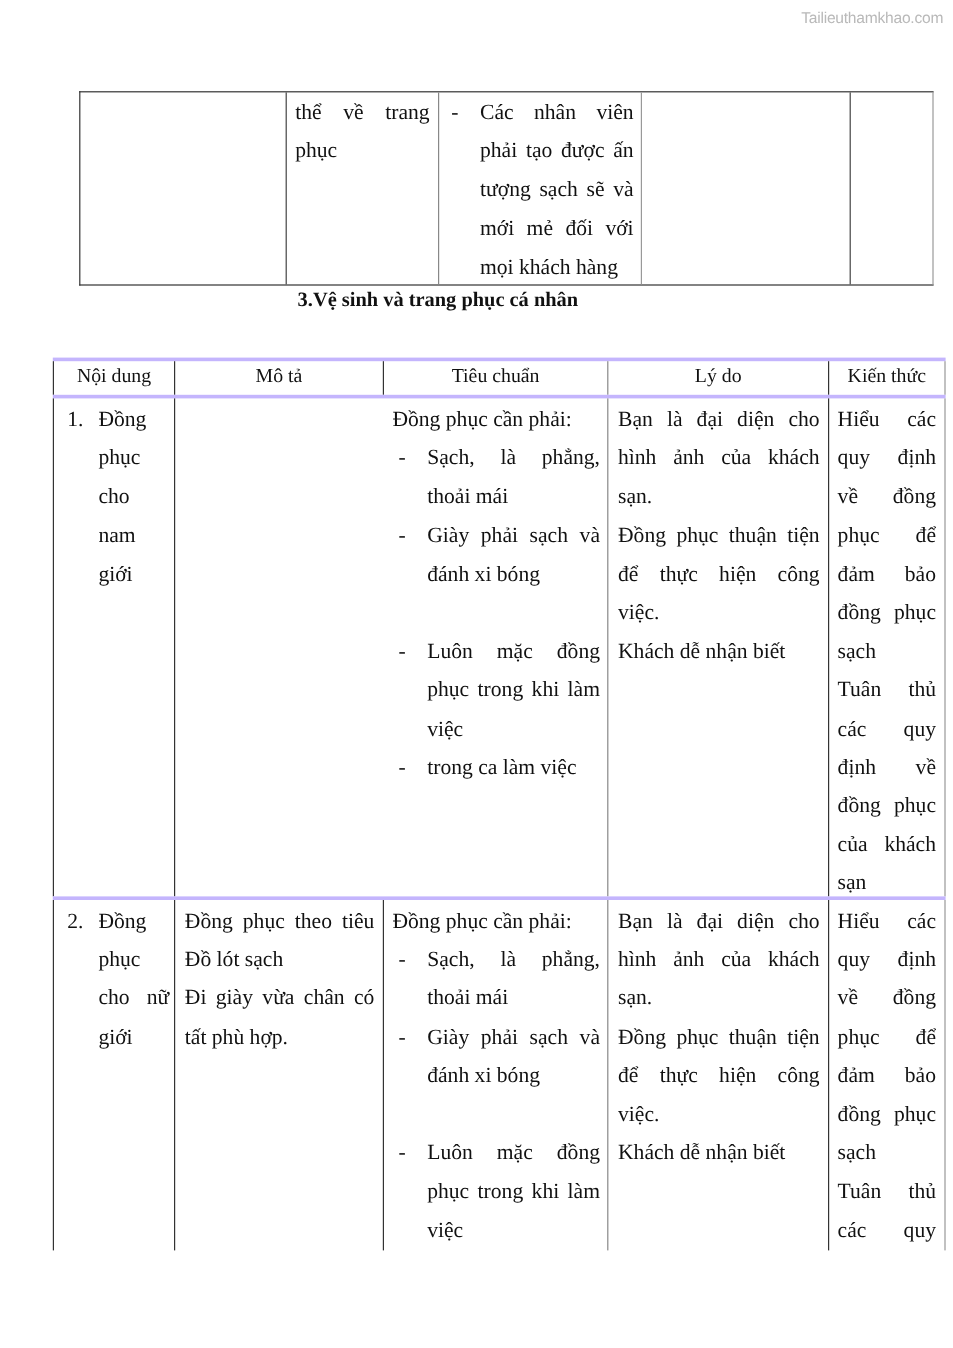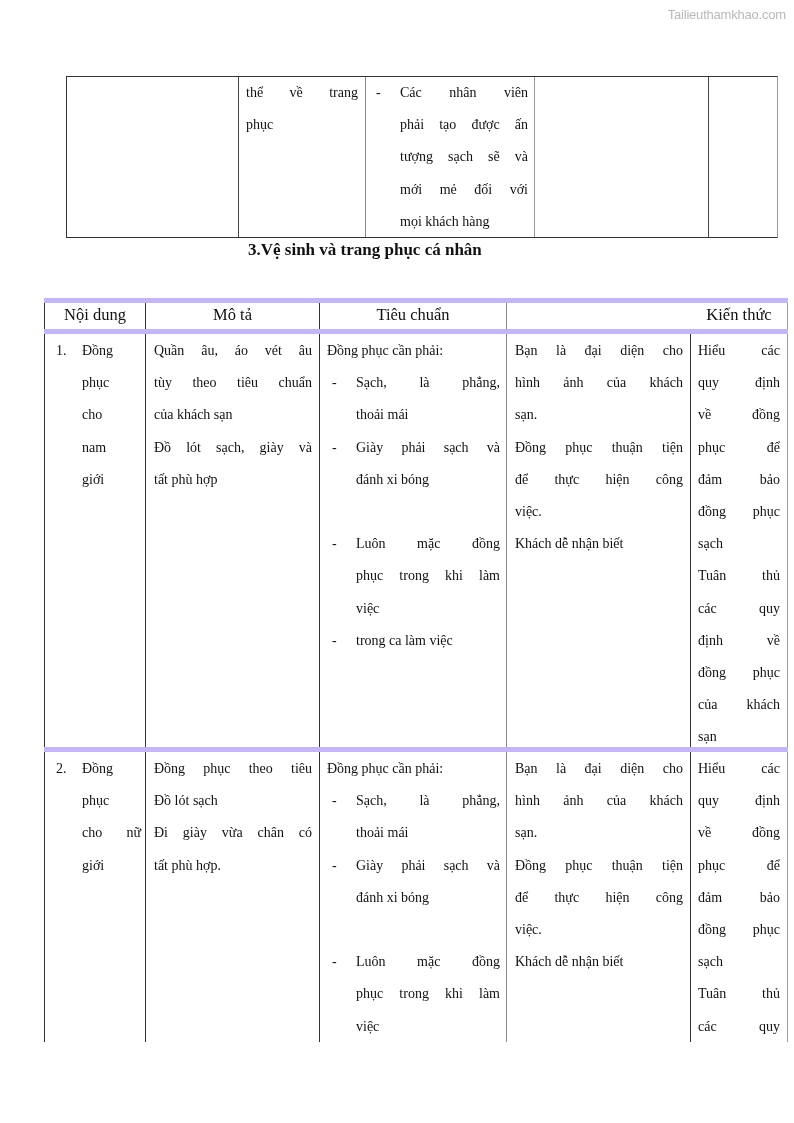--- a/index.html
+++ b/index.html
@@ -4,21 +4,21 @@
   <style>
     html, body { margin: 0; padding: 0; }
     body {
       width: 794px; height: 1123px; background: #ffffff; position: relative; overflow: hidden;
       font-family: "Liberation Serif", "DejaVu Serif", serif; color: #111;
     }
     .watermark {
       position: absolute; top: 7px; right: 8px; font-family: "Liberation Sans", sans-serif;
       font-size: 13px; color: #b9b9b9; letter-spacing: -0.2px;
     }
-    .cell-text { font-size: 14px; line-height: 32.2px; }
+    .cell-text { font-size: 18px; line-height: 32.2px; }
     .justify { text-align: justify; text-align-last: justify; }
 
     
     .top-table {
       position: absolute; left: 66px; top: 76px; width: 712px; height: 162px;
       border: 1px solid #333; border-right-color: #999; box-sizing: border-box;
     }
     .top-table .col { position: absolute; top: 0; bottom: 0; box-sizing: border-box; }
     .top-table .c1 { left: 0; width: 172px; border-right: 1px solid #444; }
     .top-table .c2 { left: 172px; width: 127px; border-right: 1px solid #888; padding: 0 7px 0 7px; }
@@ -30,21 +30,21 @@
     .bullet .dash { position: absolute; left: 10px; top: 0; }
 
     .section-heading {
       position: absolute; left: 205px; top: 238px; font-weight: bold; font-size: 17px; line-height: 24px; margin-left: 43px;
     }
 
     
     .main-table {
       position: absolute; left: 44px; top: 298px; width: 744px;
     }
-    .main-table .row { position: relative; box-sizing: border-box; border-top: 5px solid #c4b5fd; }
+    .main-table .row { position: relative; box-sizing: border-box; border-top: 3px solid #c4b5fd; }
     .main-table .row.header { height: 31px; }
     .main-table .row.r1 { height: 418px; }
     .main-table .row.r2 { height: 295px; }
     .main-table .cell { position: absolute; top: 0; bottom: 0; box-sizing: border-box; }
     .main-table .k1 { left: 0; width: 102px; border-left: 1px solid #333; border-right: 1px solid #333; }
     .main-table .k2 { left: 102px; width: 174px; border-right: 1px solid #333; }
     .main-table .k3 { left: 276px; width: 187px; border-right: 1px solid #888; }
     .main-table .k4 { left: 463px; width: 184px; border-right: 1px solid #333; }
     .main-table .k5 { left: 647px; width: 97px; border-right: 1px solid #999; }
     .header .cell { text-align: center; font-size: 16.5px; line-height: 22px; padding-top: 1px; }
@@ -83,40 +83,34 @@
   <div class="col c5"></div>
 </div>
 
 <div class="section-heading">3.Vệ sinh và trang phục cá nhân</div>
 
 <div class="main-table">
   <div class="row header">
     <div class="cell k1">Nội dung</div>
     <div class="cell k3">Tiêu chuẩn</div>
     <div class="cell k2">Mô tả</div>
+    <div class="cell k4">Lý do</div>
     <div class="cell k5">Kiến thức</div>
   </div>
 
   <div class="row r1">
     <div class="cell k1 cell-text">
       <div class="num-item">
         <span class="num">1.</span>
         <div>Đồng</div>
         <div>phục</div>
         <div>cho</div>
         <div>nam</div>
         <div>giới</div>
       </div>
-    </div>
-    <div class="cell k2 cell-text pad">
-      <div class="justify">Quần âu, áo vét âu</div>
-      <div class="justify">tùy theo tiêu chuẩn</div>
-      <div>của khách sạn</div>
-      <div class="justify">Đồ lót sạch, giày và</div>
-      <div>tất phù hợp</div>
     </div>
     <div class="cell k3 cell-text">
       <div class="pad-k3">Đồng phục cần phải:</div>
       <div class="bullet">
         <span class="dash">-</span>
         <div class="justify">Sạch, là phẳng,</div>
         <div>thoải mái</div>
       </div>
       <div class="bullet">
         <span class="dash">-</span>

